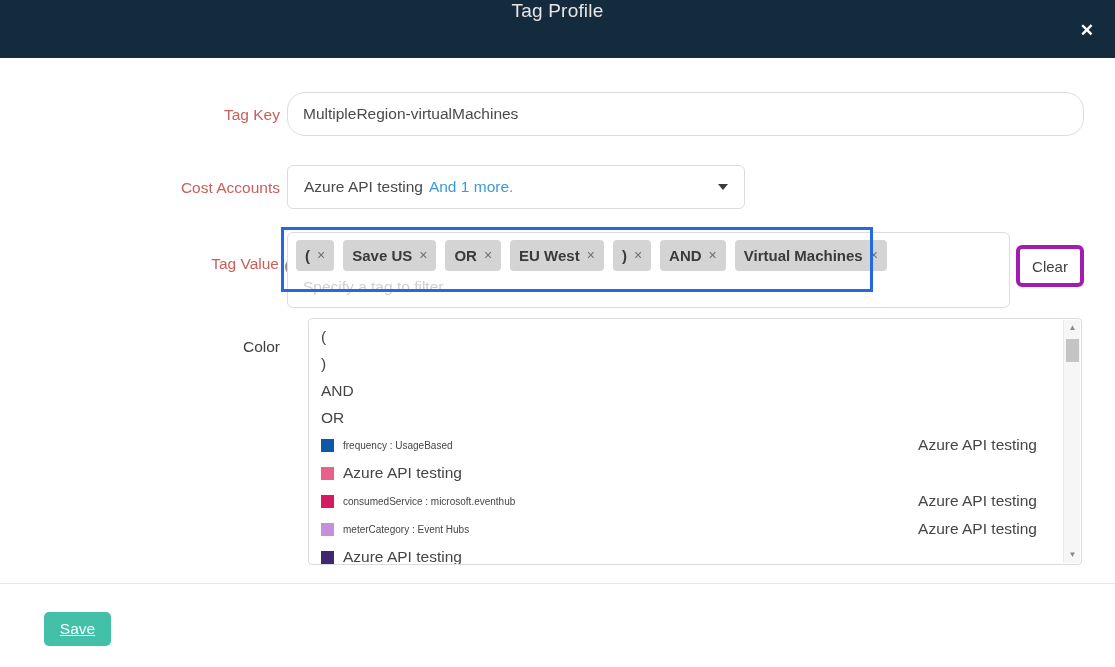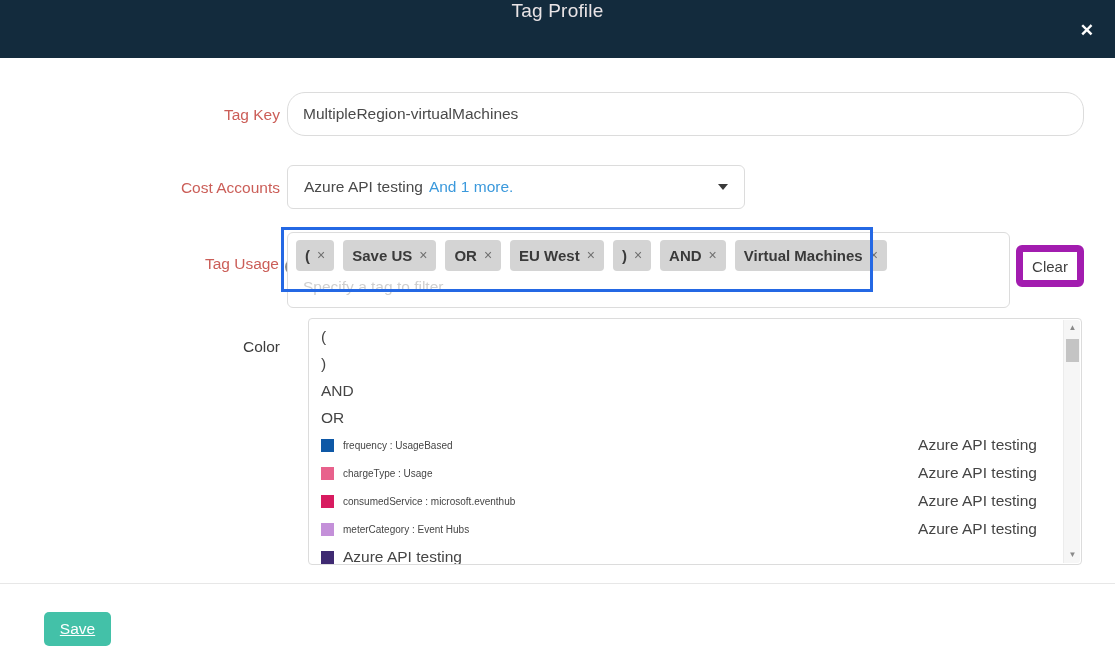--- a/index.html
+++ b/index.html
@@ -70,21 +70,21 @@
     border:none; outline:none; width:400px; margin:6px 0 0 7px;
     font-family:"Liberation Sans",sans-serif; font-size:15.5px; color:#4a4a4a;
   }
   .tag-filter-input::placeholder { color:#cfcfcf; }
   .highlight-rect {
     position:absolute; left:281px; top:227px; width:592px; height:65px;
     border:3px solid #2468e4; pointer-events:none; z-index:6; background:transparent;
   }
   .clear-btn {
     position:absolute; left:1016px; top:245px; width:68px; height:42px;
-    background:#fff; border:7px solid #a21caf; border-radius:6px;
+    background:#fff; border:4px solid #a21caf; border-radius:6px;
     font-family:"Liberation Sans",sans-serif; font-size:15px; color:#3f3f3f; cursor:pointer;
   }
 
   
   .color-listbox {
     position:absolute; left:308px; top:318px; width:774px; height:247px;
     border:1px solid #dcdcdc; border-radius:4px; background:#fff;
     overflow:hidden; padding-top:4px;
   }
   .opt-plain {
@@ -134,21 +134,21 @@
 <input class="tagkey-input" type="text" value="MultipleRegion-virtualMachines" style="">
 
 <div class="field-label" style="top:179px;">Cost Accounts</div>
 <div class="cost-select">
   <span class="cost-selected">Azure API testing</span>
   <span class="cost-more">And 1 more.</span>
   <span class="caret-down"></span>
 </div>
 
 <div class="field-label" style="top:255px; width:258px;">
-  <span>Tag Usage</span><span class="info-icon">i</span>
+  <span>Tag Value</span><span class="info-icon">i</span>
 </div>
 
 <div class="tagvalue-box">
   <div class="chips-row" id="chips-row">
       <span class="chip">
         <span class="chip-label">(</span>
         <span class="chip-x">×</span>
       </span>
       <span class="chip">
         <span class="chip-label">Save US</span>
@@ -187,21 +187,20 @@
       <div class="opt-plain">)</div>
       <div class="opt-plain">AND</div>
       <div class="opt-plain">OR</div>
       <div class="opt-tag">
         <span class="opt-swatch" style="background: rgb(14, 88, 166);"></span>
         <span class="opt-name">frequency : UsageBased</span>
         <span class="opt-account">Azure API testing</span>
       </div>
       <div class="opt-tag">
         <span class="opt-swatch" style="background: rgb(232, 97, 140);"></span>
-        <span class="opt-name">chargeType : Usage</span>
         <span class="opt-account">Azure API testing</span>
       </div>
       <div class="opt-tag">
         <span class="opt-swatch" style="background: rgb(216, 27, 96);"></span>
         <span class="opt-name">consumedService : microsoft.eventhub</span>
         <span class="opt-account">Azure API testing</span>
       </div>
       <div class="opt-tag">
         <span class="opt-swatch" style="background: rgb(196, 144, 217);"></span>
         <span class="opt-name">meterCategory : Event Hubs</span>

